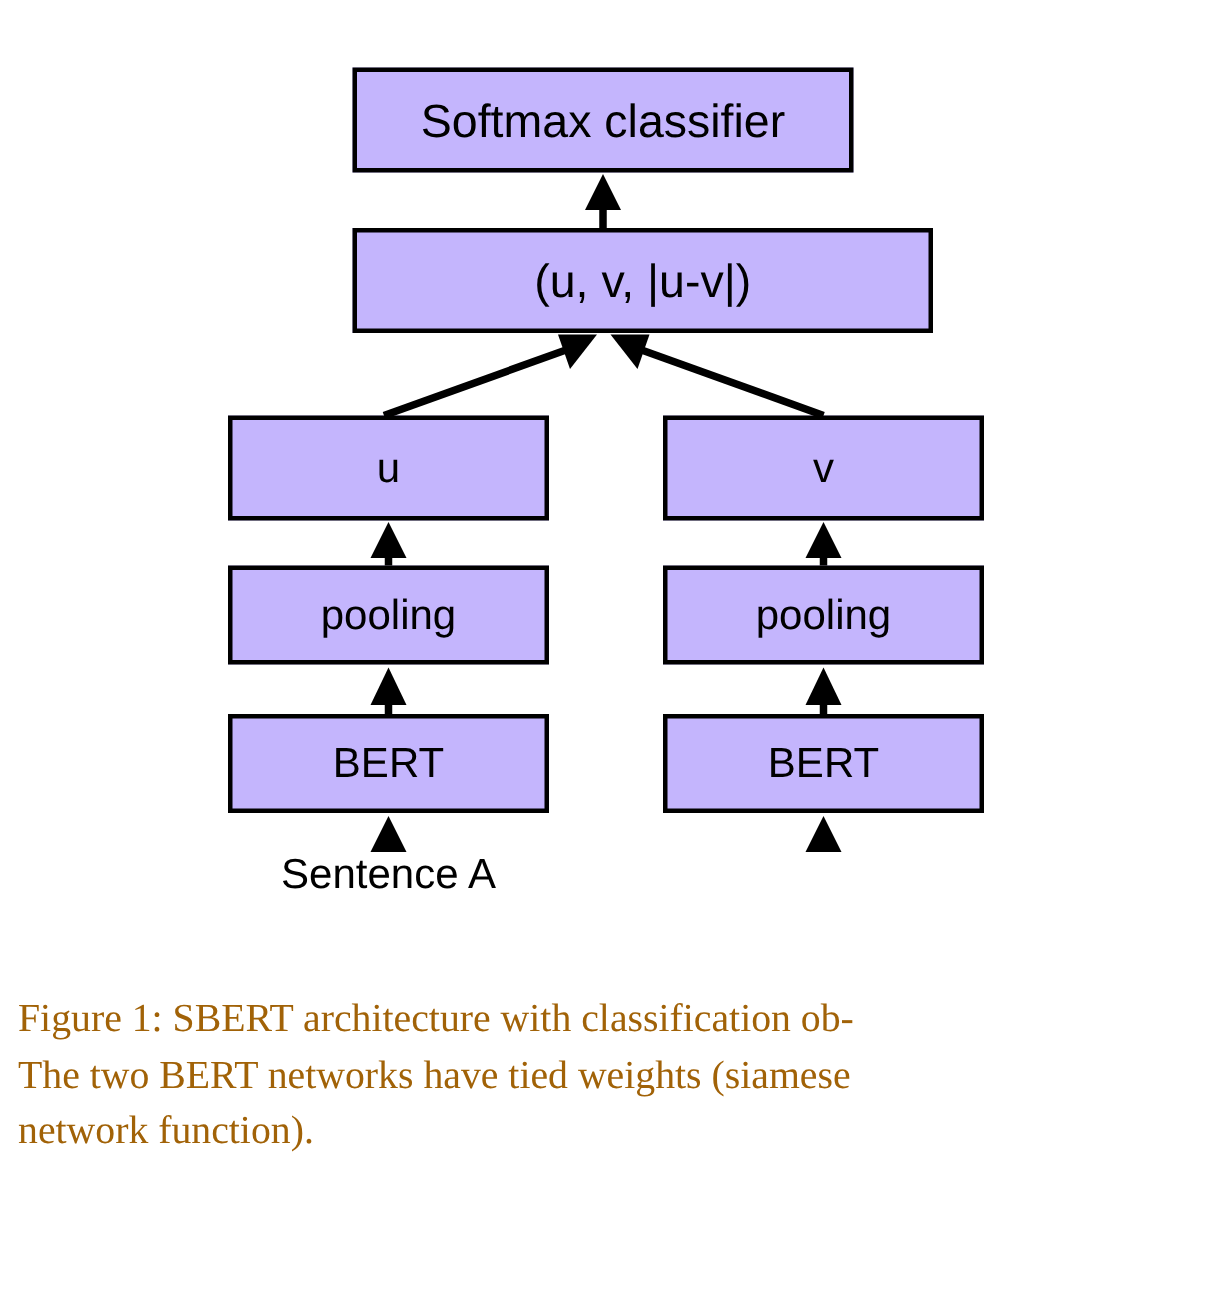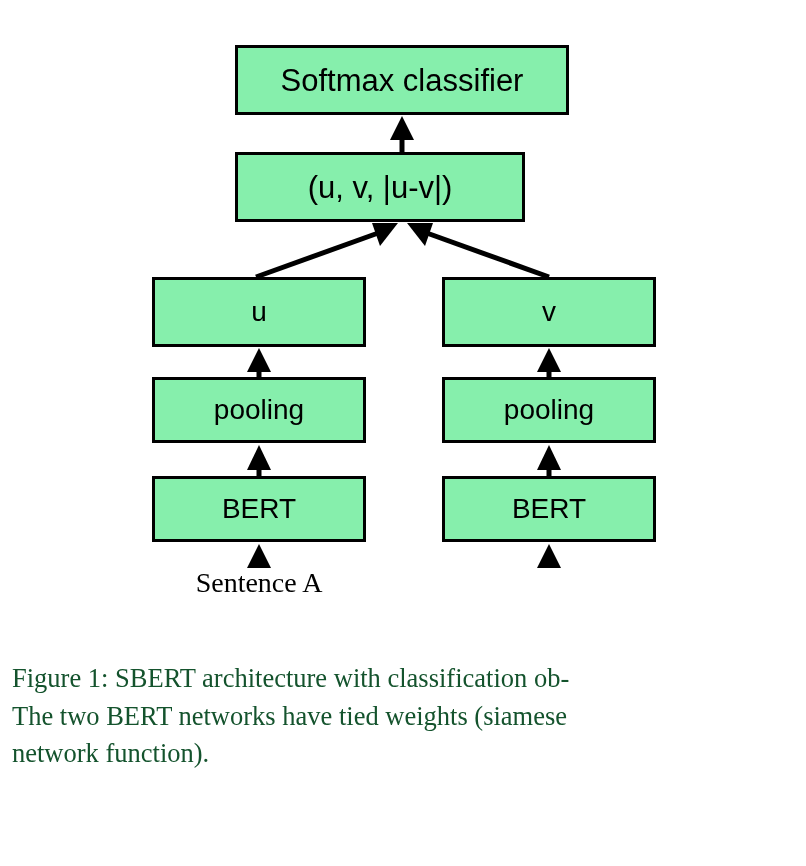--- a/index.html
+++ b/index.html
@@ -23,42 +23,42 @@
     top: 0;
     width: 806px;
     height: 650px;
   }
 
   
   .node-box {
     position: absolute;
     box-sizing: border-box;
     border: 3px solid #000000;
-    background: #86efac;
+    background: #c4b5fd;
     display: flex;
     align-items: center;
     justify-content: center;
     font-family: "Liberation Sans", sans-serif;
     color: #000000;
     line-height: 1;
     white-space: nowrap;
   }
 
   
   .box-softmax {
     left: 235px;
     top: 45px;
     width: 334px;
     height: 70px;
     font-size: 31px;
   }
   .box-concat {
     left: 235px;
     top: 152px;
-    width: 290px;
+    width: 387px;
     height: 70px;
     font-size: 31px;
   }
   .box-u {
     left: 152px;
     top: 277px;
     width: 214px;
     height: 70px;
     font-size: 28px;
   }
@@ -94,21 +94,21 @@
     left: 442px;
     top: 476px;
     width: 214px;
     height: 66px;
     font-size: 28px;
   }
 
   
   .input-label {
     position: absolute;
-    font-family: Liberation Serif, serif;
+    font-family: Liberation Sans, sans-serif;
     font-size: 28px;
     line-height: 1;
     color: #000000;
     white-space: nowrap;
     text-align: center;
     transform: translateX(-50%);
   }
   .label-sentence-a { left: 259px; top: 569px; }
   .label-sentence-b { left: 549px; top: 569px; }
 
@@ -124,21 +124,21 @@
 
   
   #figure-caption {
     position: absolute;
     left: 12px;
     top: 660px;
     width: 782px;
     font-family: "Liberation Serif", serif;
     font-size: 26.5px;
     line-height: 1.42;
-    color: #14532d;
+    color: #a16207;
     text-align: justify;
     text-justify: inter-word;
   }
   #figure-caption .caption-line {
     display: block;
     white-space: nowrap;
   }
 </style>
 </head>
 <body>

